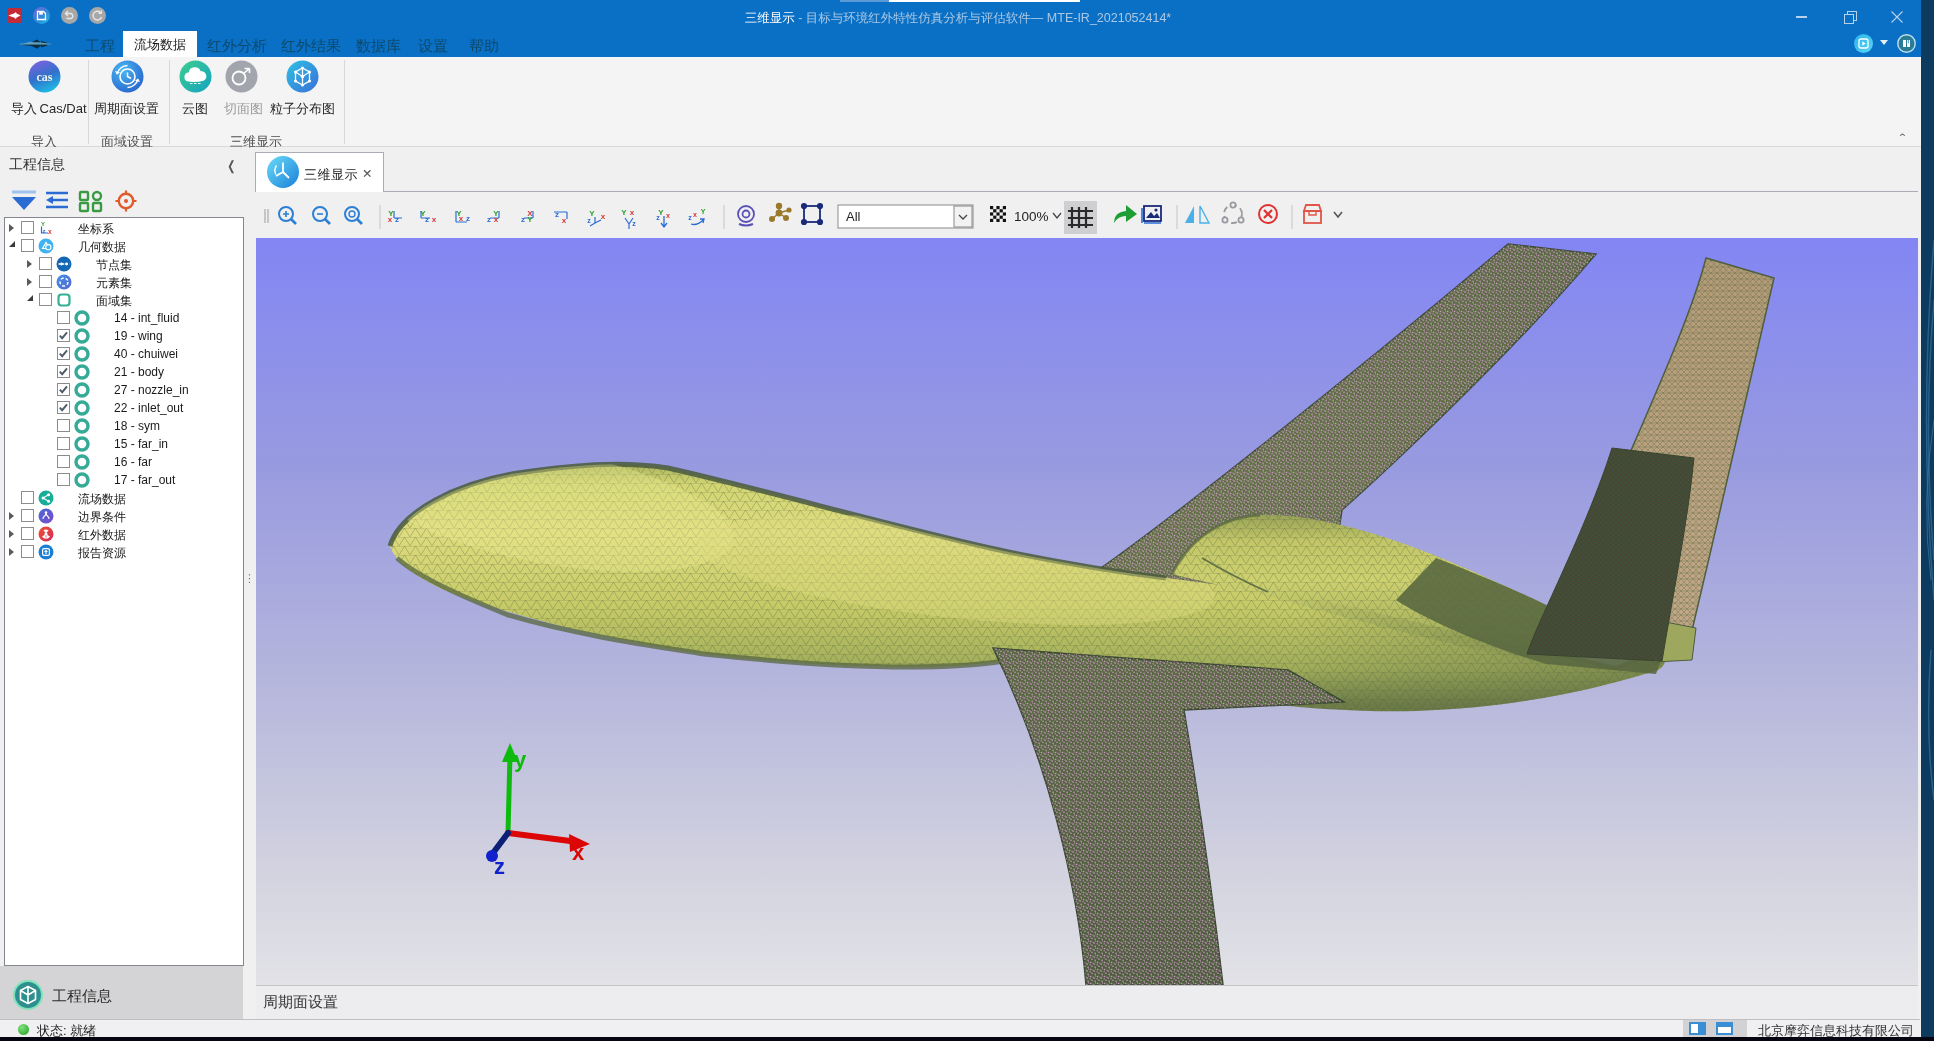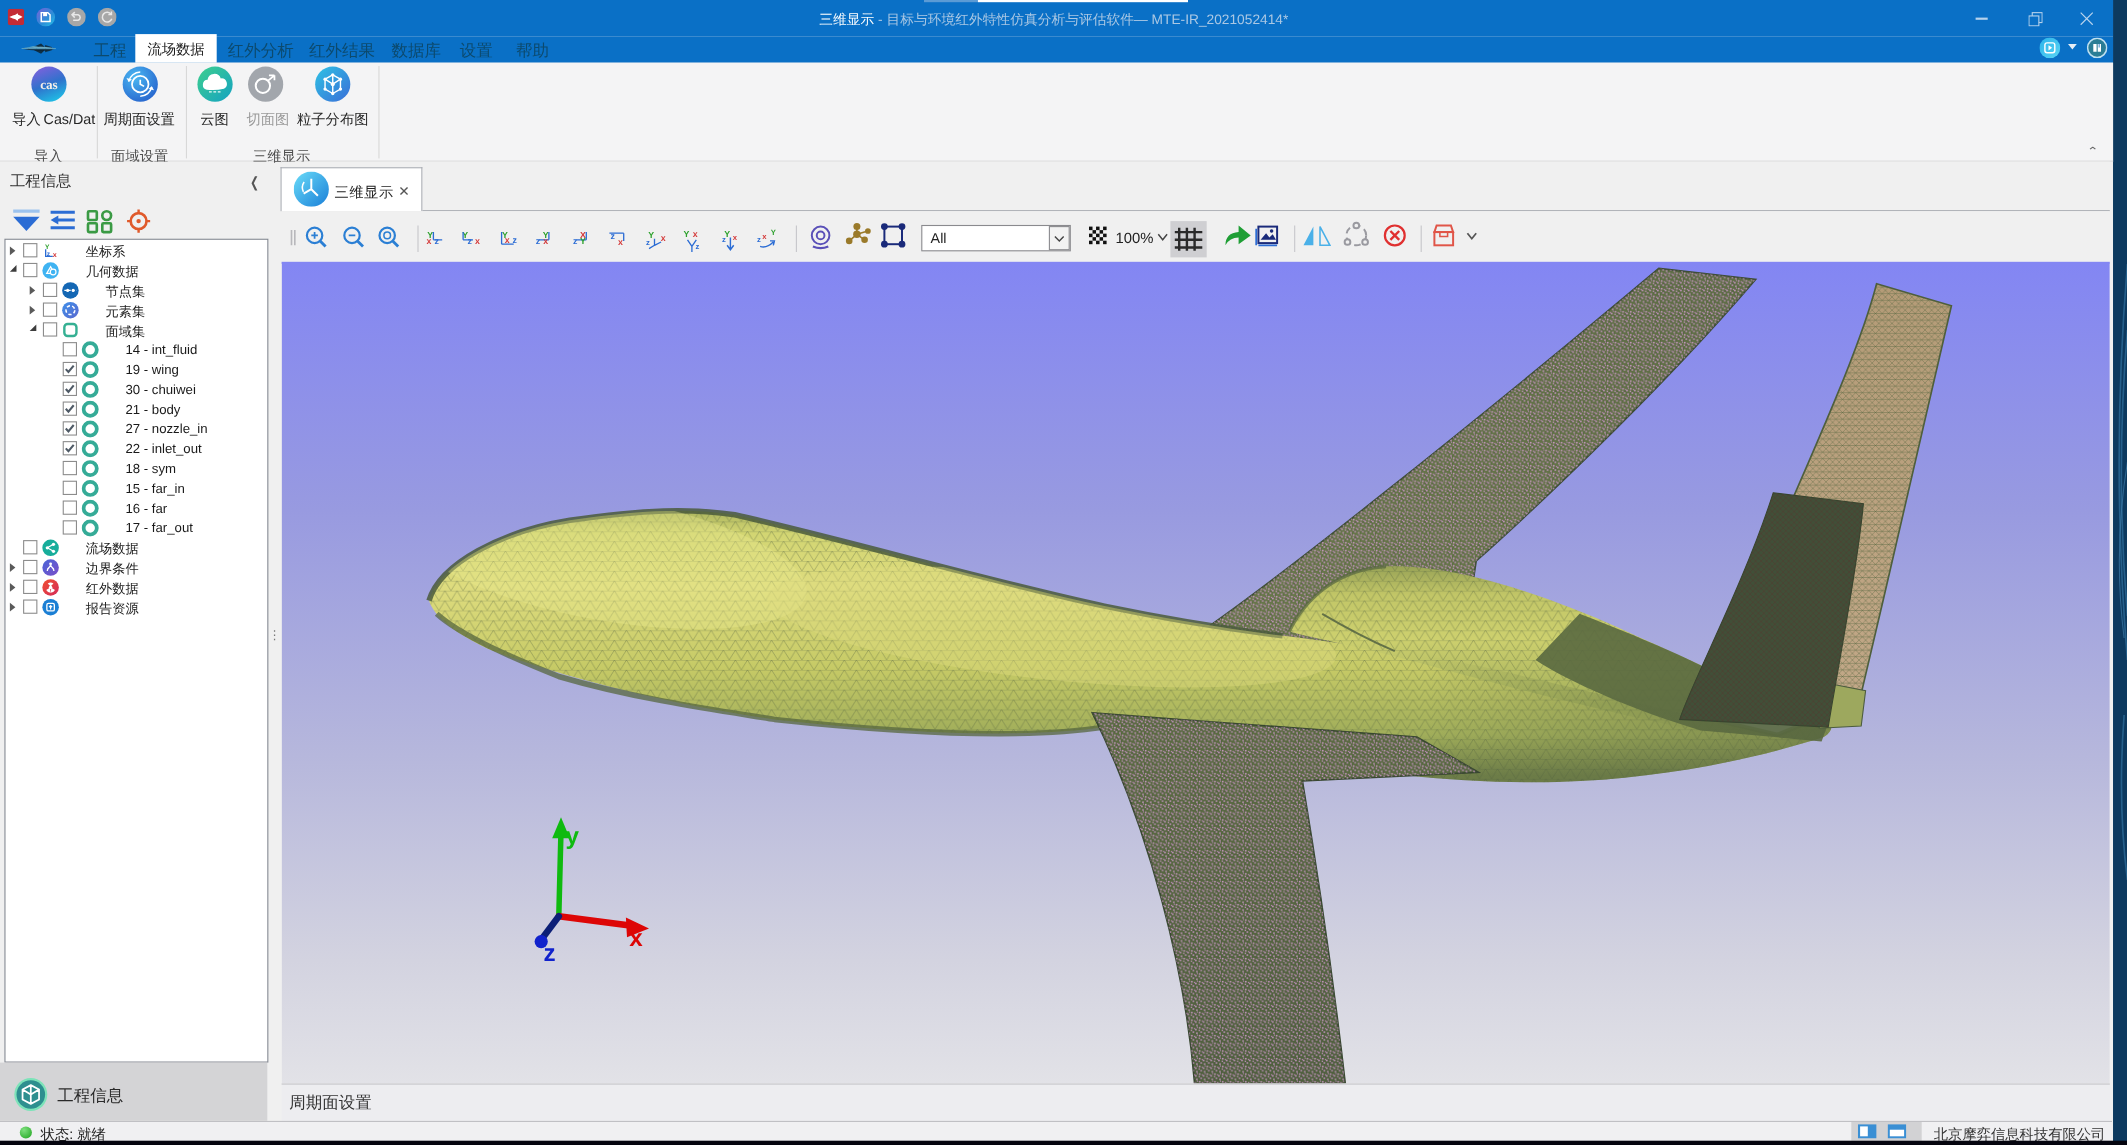--- a/index.html
+++ b/index.html
@@ -338,21 +338,21 @@
   </div>
 <div class="trow" style="left:0;top:345px;width:242px">
     <span class="cb" style="left:57px">
       <svg width="13" height="13" viewBox="0 0 13 13" style="position:absolute;left:-1px;top:-1px">
         <path d="M2.8 6.6 L5.2 9.2 L10 3.4" stroke="#4f5a66" stroke-width="1.9" fill="none"></path>
       </svg>
     </span>
     <span class="ticon" style="left:74px"><svg width="16" height="16" viewBox="0 0 16 16">
         <circle cx="8" cy="8" r="6" fill="none" stroke="#35ab97" stroke-width="3.4"></circle>
       </svg></span>
-    <span class="tlabel" style="left:114px">30 - chuiwei</span>
+    <span class="tlabel" style="left:114px">40 - chuiwei</span>
   </div>
 <div class="trow" style="left:0;top:363px;width:242px">
     <span class="cb" style="left:57px">
       <svg width="13" height="13" viewBox="0 0 13 13" style="position:absolute;left:-1px;top:-1px">
         <path d="M2.8 6.6 L5.2 9.2 L10 3.4" stroke="#4f5a66" stroke-width="1.9" fill="none"></path>
       </svg>
     </span>
     <span class="ticon" style="left:74px"><svg width="16" height="16" viewBox="0 0 16 16">
         <circle cx="8" cy="8" r="6" fill="none" stroke="#35ab97" stroke-width="3.4"></circle>
       </svg></span>

